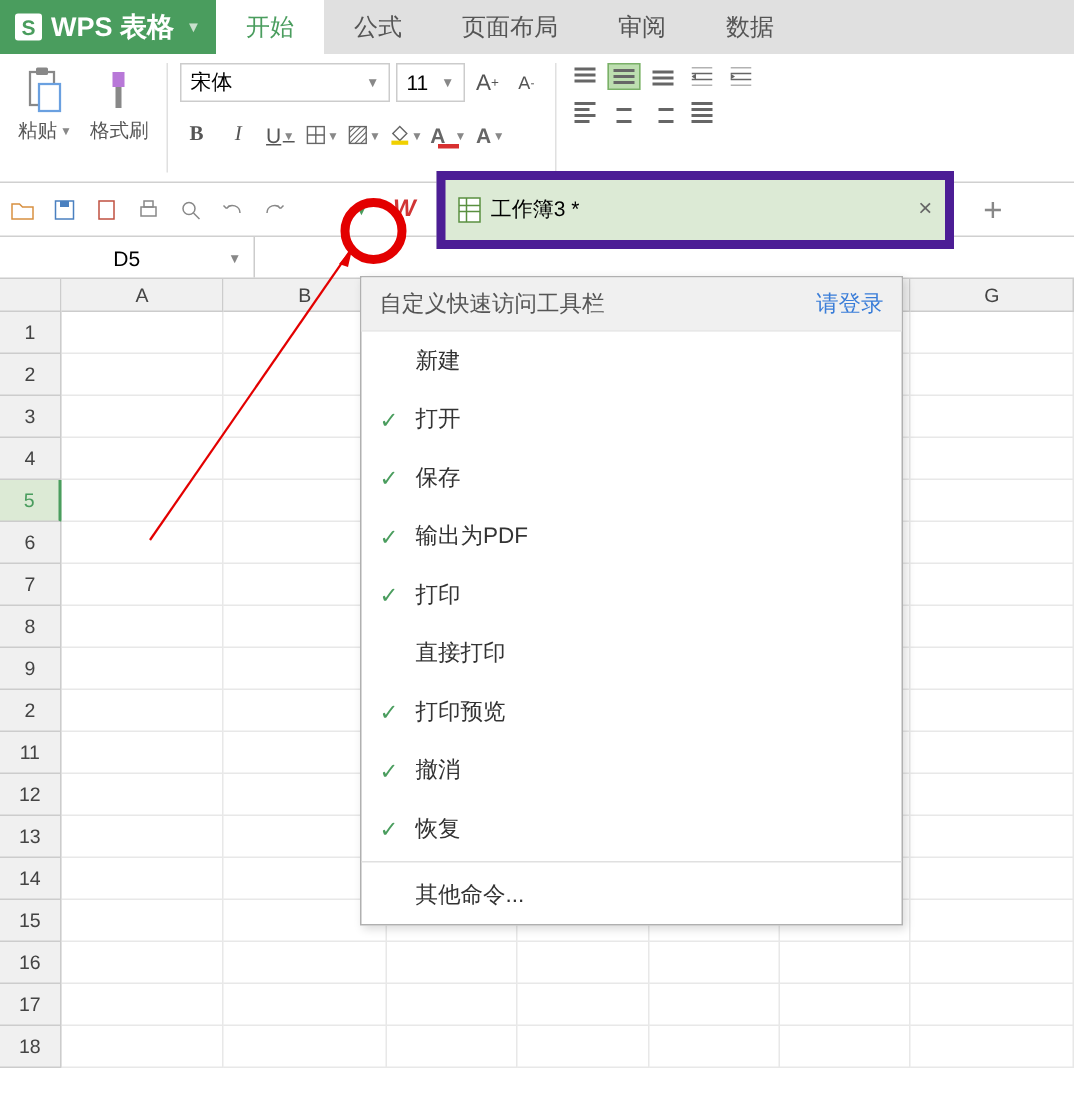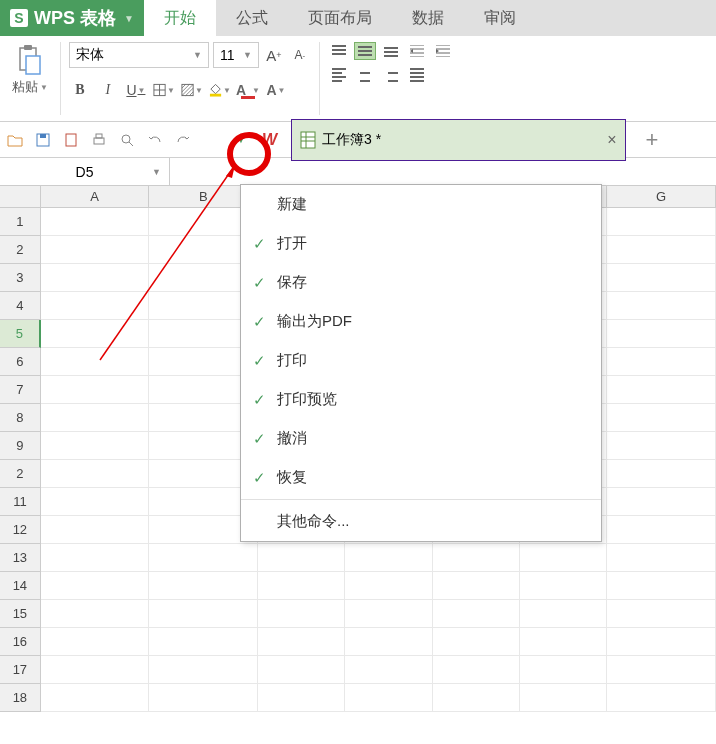--- a/index.html
+++ b/index.html
@@ -39,21 +39,21 @@
 .align-row { display: flex; gap: 4px; }
 .align-btn { width: 22px; height: 18px; display: flex; align-items: center; justify-content: center; cursor: pointer; }
 .align-btn.active { background: #bddeb0; border: 1px solid #7ab068; }
 .align-lines { display: flex; flex-direction: column; gap: 2px; width: 14px; }
 .align-lines span { height: 2px; background: #666; display: block; }
 
 
 .quickbar { display: flex; align-items: center; height: 36px; padding: 0 6px; gap: 10px; background: #fff; border-bottom: 1px solid #d0d0d0; }
 .qa-btn { width: 18px; height: 18px; display: flex; align-items: center; justify-content: center; cursor: pointer; }
 .qa-dropdown-btn { width: 22px; height: 22px; display: flex; align-items: center; justify-content: center; cursor: pointer; position: relative; }
-.doc-tab { display: flex; align-items: center; gap: 6px; background: #dcead5; border: 1px solid #4c1d95; padding: 20px 8px; height: 28px; font-size: 14px; margin-left: 4px; }
+.doc-tab { display: flex; align-items: center; gap: 6px; background: #dcead5; border: 6px solid #4c1d95; padding: 20px 8px; height: 28px; font-size: 14px; margin-left: 4px; }
 .doc-tab .close { margin-left: 220px; font-size: 16px; cursor: pointer; color: #666; }
 .plus-tab { font-size: 22px; color: #888; margin-left: 10px; cursor: pointer; }
 
 
 .refbar { display: flex; align-items: center; height: 28px; border-bottom: 1px solid #ccc; }
 .cellref { width: 170px; border-right: 1px solid #ccc; height: 100%; display: flex; align-items: center; justify-content: center; font-size: 14px; position: relative; }
 .cellref .caret { position: absolute; right: 8px; font-size: 9px; color: #888; }
 .fx-area { flex: 1; padding: 0 8px; display: flex; align-items: center; }
 
 
@@ -86,39 +86,48 @@
 <div class="titlebar">
   <div class="app-badge">
     <span class="s-icon">S</span>
     <span>WPS 表格</span>
     <span class="caret">▼</span>
   </div>
   <div class="tabs">
     <div class="tab active">开始</div>
     <div class="tab">公式</div>
     <div class="tab">页面布局</div>
+    <div class="tab">审阅</div>
     <div class="tab">数据</div>
-    <div class="tab">审阅</div>
   </div>
 </div>
 
 <div class="ribbon">
   <div class="ribbon-group">
     <div class="big-btn">
       <div class="icon-box">
         <svg width="28" height="32" viewBox="0 0 28 32">
             <rect x="4" y="4" width="16" height="22" fill="none" stroke="#888" stroke-width="1.5"></rect>
             <rect x="8" y="1" width="8" height="5" rx="1" fill="#888"></rect>
             <rect x="10" y="12" width="14" height="18" fill="#fff" stroke="#6aa0e0" stroke-width="1.5"></rect>
           </svg>
       </div>
       <span style="display:flex;align-items:center;gap:2px;">
           <span>粘贴</span>
           <span style="font-size:8px;color:#888;">▼</span>
         </span>
+    </div>
+    <div class="big-btn">
+      <div class="icon-box">
+          <svg width="28" height="32" viewBox="0 0 28 32">
+            <path d="M10 4 L18 4 L18 14 L10 14 Z" fill="#b878d8"></path>
+            <path d="M12 14 L16 14 L16 28 L12 28 Z" fill="#888"></path>
+          </svg>
+        </div>
+      <span>格式刷</span>
     </div>
   </div>
 
   <div class="ribbon-group" style="flex-direction:column;">
     <div class="font-row">
       <div class="font-select font-name">
         <span>宋体</span>
         <span class="caret">▼</span>
       </div>
       <div class="font-select font-size">
@@ -504,40 +513,48 @@
         <div class="cell" style="width: 90px;"></div>
         <div class="cell" style="width: 90px;"></div>
         <div class="cell" style="width: 90px;"></div>
         <div class="cell" style="width: 90px;"></div>
         <div class="cell"></div>
       </div>
     </div>
 </div>
 
 <div class="dropdown">
+  <div class="dd-header">
+    <span>自定义快速访问工具栏</span>
+    <span class="login">请登录</span>
+  </div>
   <div id="dd-items">
       <div class="dd-item">
         <span class="check"></span>
         <span>新建</span>
       </div>
       <div class="dd-item">
         <span class="check">✓</span>
         <span>打开</span>
       </div>
       <div class="dd-item">
         <span class="check">✓</span>
         <span>保存</span>
       </div>
       <div class="dd-item">
         <span class="check">✓</span>
         <span>输出为PDF</span>
       </div>
       <div class="dd-item">
         <span class="check">✓</span>
         <span>打印</span>
+      </div>
+      <div class="dd-item">
+        <span class="check"></span>
+        <span>直接打印</span>
       </div>
       <div class="dd-item">
         <span class="check">✓</span>
         <span>打印预览</span>
       </div>
       <div class="dd-item">
         <span class="check">✓</span>
         <span>撤消</span>
       </div>
       <div class="dd-item">

